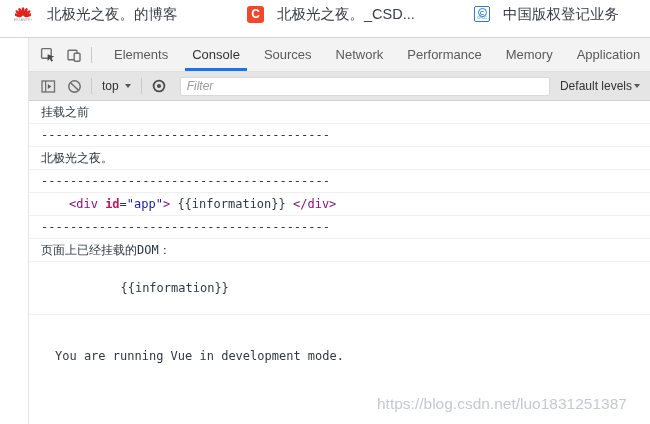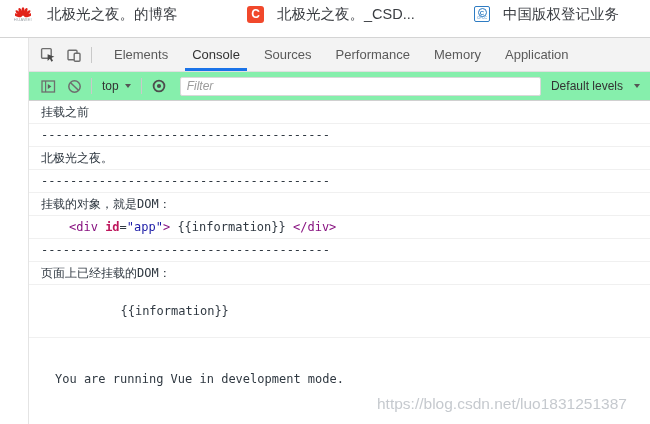--- a/index.html
+++ b/index.html
@@ -34,30 +34,30 @@
                   padding-left:6px; border-bottom:1px solid #e0e0e0; overflow:hidden; }
   .tbtn { width:26px; height:26px; display:flex; align-items:center; justify-content:center; flex:none; }
   .vdiv { width:1px; height:16px; background:#c9c9c9; margin:0 4px; flex:none; }
   .dt-tabs { display:flex; height:100%; margin-left:6px; }
   .dt-tab { padding:0 12px; display:flex; align-items:center; font-size:13px; color:#5a5a5a;
             white-space:nowrap; position:relative; }
   .dt-tab.active { color:#333; }
   .dt-tab.active::after { content:""; position:absolute; left:5px; right:5px; bottom:0;
                           height:3px; background:#1a73e8; }
 
-  .console-toolbar { height:29px; background:#86efac; display:flex; align-items:center;
+  .console-toolbar { height:29px; background:#e5e5e5; display:flex; align-items:center;
                      padding:0 8px 0 6px; border-bottom:1px solid #d0d0d0; }
   .ctx { font-size:12px; color:#333; display:flex; align-items:center; gap:6px; padding:0 6px; }
   .caret { width:0; height:0; border-left:3.5px solid transparent; border-right:3.5px solid transparent;
            border-top:4.5px solid #555; display:inline-block; }
   .filter-input { flex:1; height:19px; margin:0 10px 0 8px; border:1px solid #d9d9d9;
                   border-radius:2px; padding:0 6px; font-size:12px; color:#333; background:#fff; outline:none;
                   font-family:"Liberation Sans", sans-serif;font-style:italic; }
   .filter-input::placeholder { color:#9c9c9c; }
-  .levels { font-size:12px; color:#333; white-space:nowrap; display:flex; align-items:center; gap:11px; padding-right:2px; }
+  .levels { font-size:12px; color:#333; white-space:nowrap; display:flex; align-items:center; gap:2px; padding-right:2px; }
 
   
   .console-out { background:#fff; font-family:"DejaVu Sans Mono","Liberation Mono",monospace;
                  font-size:12px; line-height:15px; color:#303942; }
   .crow { padding:4px 12px 3px 12px; border-bottom:1px solid #f0f0f0; white-space:pre-wrap; }
   .crow.el { padding-left:40px; }
   .crow.vue { padding-left:26px; }
   .info-pre { font:inherit; white-space:pre; }
   .tag { color:#881280; }
   .attr { color:#be185d;font-weight:bold; }
@@ -118,20 +118,21 @@
       <svg width="16" height="16" viewBox="0 0 16 16">
         <rect x="2" y="3.2" width="9" height="9.6" rx="1" fill="none" stroke="#6e6e6e" stroke-width="1.4"></rect>
         <rect x="8.2" y="6.2" width="5.8" height="8" rx="1" fill="#f3f3f3" stroke="#6e6e6e" stroke-width="1.4"></rect>
       </svg>
     </span>
     <span class="vdiv"></span>
     <div class="dt-tabs">
       <span class="dt-tab">Elements</span>
       <span class="dt-tab active">Console</span>
       <span class="dt-tab">Sources</span>
+      <span class="dt-tab">Network</span>
       <span class="dt-tab">Performance</span>
       <span class="dt-tab">Memory</span>
       <span class="dt-tab">Application</span>
     </div>
   </div>
 
   <div class="console-toolbar">
     <span class="tbtn">
       <svg width="15" height="13" viewBox="0 0 15 13">
         <rect x="1" y="1" width="12.5" height="11" fill="none" stroke="#6e6e6e" stroke-width="1.3"></rect>
@@ -162,21 +163,20 @@
       <span>Default levels</span>
       <span class="caret"></span>
     </span>
   </div>
 
   <div class="console-out">
     <div class="crow">挂载之前</div>
     <div class="crow">----------------------------------------</div>
     <div class="crow">北极光之夜。</div>
     <div class="crow">----------------------------------------</div>
-    <div class="crow">挂载的对象，就是DOM：</div>
     <div class="crow el"><span class="tag">&lt;div </span><span class="attr">id</span><span>=</span><span class="val">"app"</span><span class="tag">&gt;</span><span> {{information}} </span><span class="tag">&lt;/div&gt;</span></div>
     <div class="crow">----------------------------------------</div>
     <div class="crow">页面上已经挂载的DOM：</div>
     <div class="crow"><span class="info-pre">
            {{information}}
  </span></div>
     <div class="crow vue">
       <div>You are running Vue in development mode.</div>
       
       

